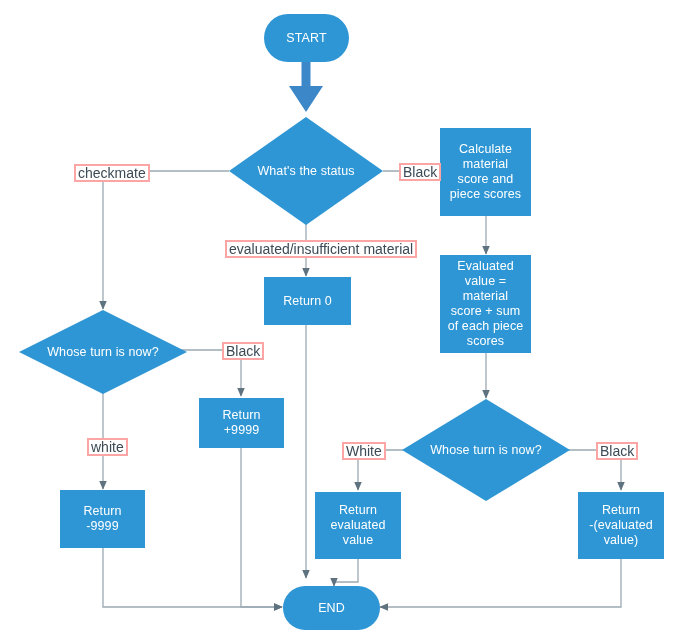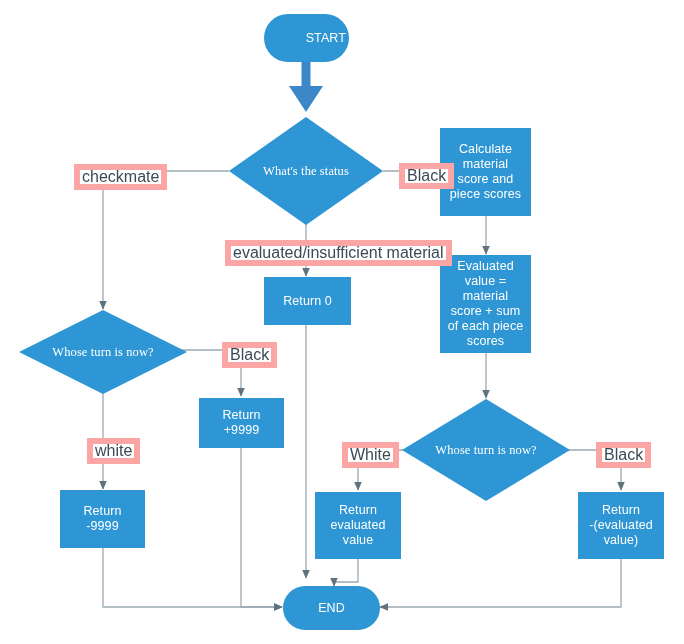--- a/index.html
+++ b/index.html
@@ -41,41 +41,40 @@
   .node.box {
     background: #2E96D4;
     border: 1px solid #2E96D4;
   }
   .node.terminal {
     background: #2E96D4;
     border-radius: 40px;
   }
   .node.diamond {
     background: transparent;
-    font-family: Liberation Serif, serif;
   }
   .diamond .dshape {
     position: absolute;
     left: 0;
     top: 0;
     width: 100%;
     height: 100%;
     z-index: 0;
   }
   .diamond .dlabel {
     position: relative;
     z-index: 1;
     padding: 0 6px;
   }
   .edge-label {
     position: absolute;
     background: #ffffff;
-    border: 6px solid #fca5a5;
+    border: 2px solid #fca5a5;
     color: #3b4a55;
-    font-size: 16px;
+    font-size: 14px;
     line-height: 14px;
     padding: 0px 2px;
     white-space: nowrap;
     z-index: 4;
   }
   .nlabel {
     display: block;
     white-space: pre-line;
     padding: 0 3px;
   }
@@ -150,21 +149,21 @@
 
     <g>
       <path d="M358,559 L358,582 L334,582 L334,586" stroke="#9aa9b2" stroke-width="1.3" fill="none" marker-end="url(#arr)"></path>
     </g>
 
     <g>
       <path d="M621,559 L621,607 L380,607" stroke="#9aa9b2" stroke-width="1.3" fill="none" marker-end="url(#arr)"></path>
     </g>
   </svg>
 
-  <div class="node terminal" style="left:264px; top:14px; width:85px; height:48px;justify-content:flex-end;">
+  <div class="node terminal" style="left:264px; top:14px; width:85px; height:48px;">
     <span class="nlabel">START</span>
   </div>
 
   <div class="node diamond" style="left:229px; top:117px; width:154px; height:108px;">
     <svg class="dshape" viewBox="0 0 154 108" preserveAspectRatio="none">
       <polygon points="77,0 154,54 77,108 0,54" fill="#2E96D4"></polygon>
     </svg>
     <span class="dlabel">What's the status</span>
   </div>
 

